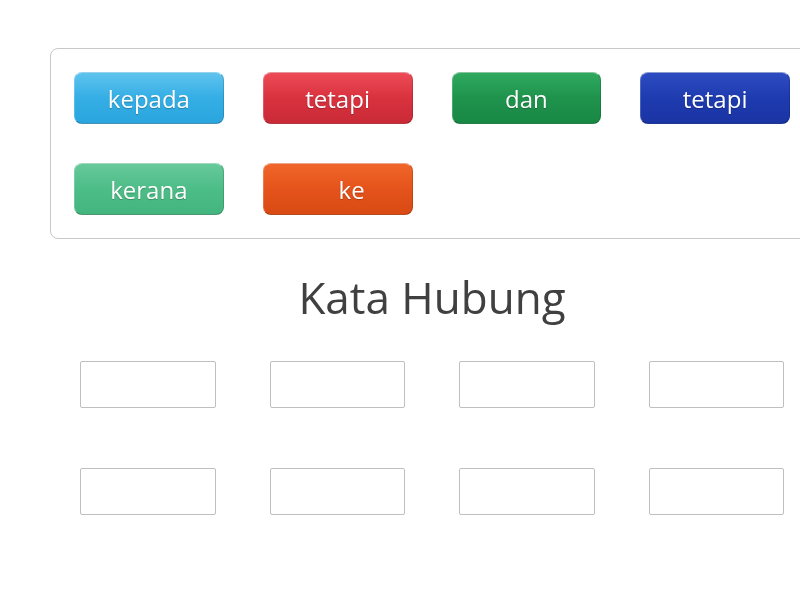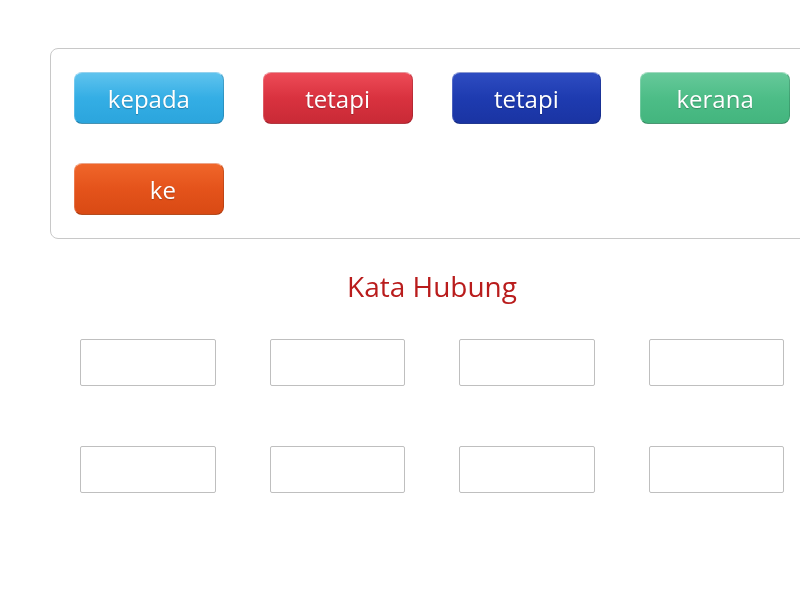--- a/index.html
+++ b/index.html
@@ -48,23 +48,23 @@
     .tile-magenta   { background: linear-gradient(to bottom, #cf6bd6 0%, #c552ce 50%, #be45c8 100%); }
     .tile-blue      { background: linear-gradient(to bottom, #2e4cc1 0%, #1e3bb0 50%, #1a34a3 100%); justify-content: center; }
     .tile-teal      { background: linear-gradient(to bottom, #66c99a 0%, #4dbd87 50%, #43b57e 100%); }
     .tile-deeporange{ background: linear-gradient(to bottom, #f0662a 0%, #e4531b 50%, #d94a14 100%); padding-left: 28px; }
 
     .category {
       margin-top: 28px;
       text-align: center;
     }
     .category-title {
-      font-size: 28px;
+      font-size: 44px;
       font-weight: 400;
-      color: #b91c1c;
+      color: #404040;
       margin-bottom: 18px;
     }
     .slot-row {
       display: flex;
       justify-content: center;
       gap: 22px;
     }
     .slot {
       width: 167px;
       height: 47px;
@@ -75,20 +75,23 @@
   </style>
 </head>
 <body>
 
 <div class="word-bank">
   <div class="tile tile-lightblue">
       <span>kepada</span>
     </div>
   <div class="tile tile-red">
       <span>tetapi</span>
+    </div>
+  <div class="tile tile-green">
+      <span>dan</span>
     </div>
   <div class="tile tile-blue">
       <span>tetapi</span>
     </div>
   <div class="tile tile-teal">
       <span>kerana</span>
     </div>
   <div class="tile tile-deeporange">
       <span>ke</span>
     </div>

